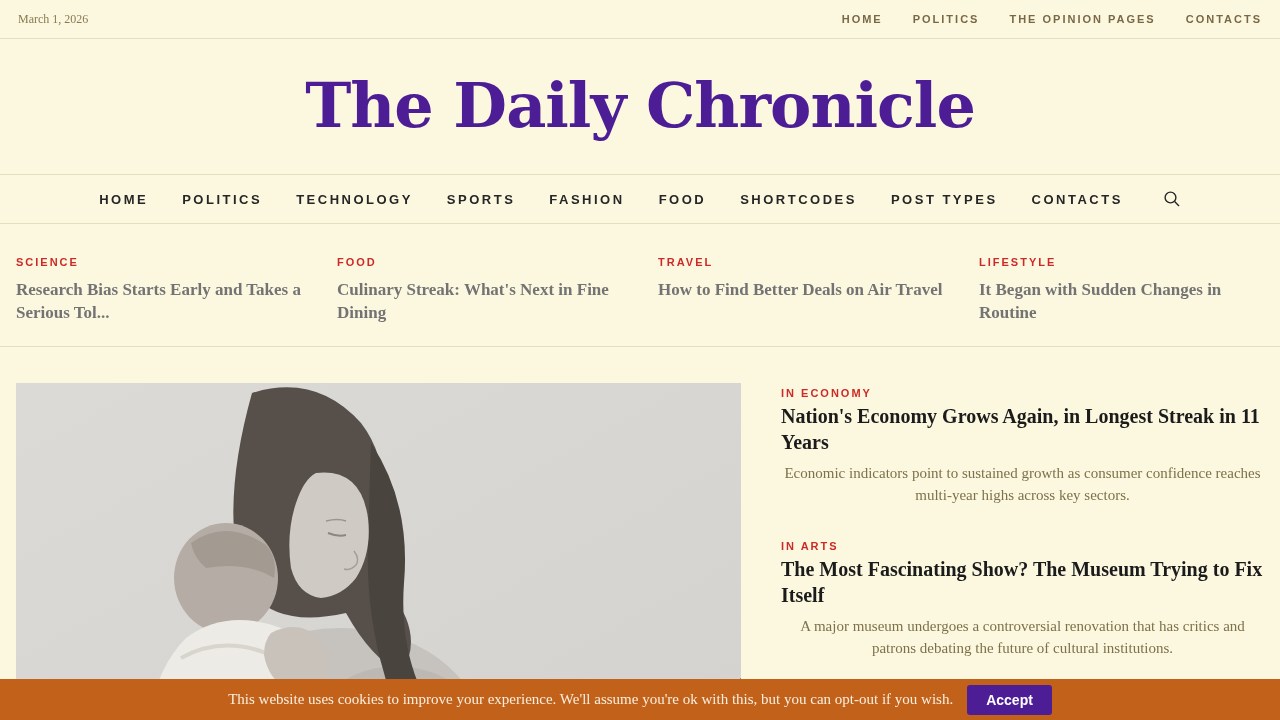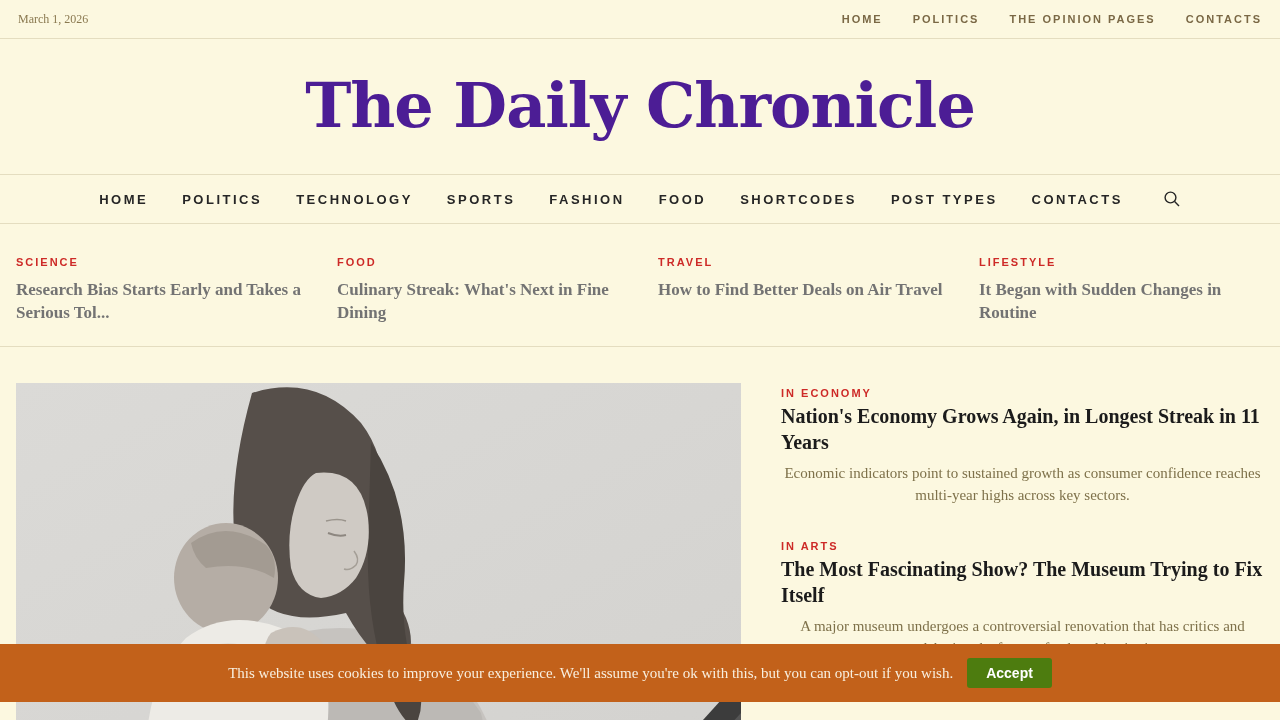--- a/index.html
+++ b/index.html
@@ -122,34 +122,34 @@
     font-size:15px;
     line-height:1.45;
     color:#7e714a;
     margin-top:8px;
     text-align:center;
   }
 
   
   .cookie-banner {
     position:absolute;
-    left:0; right:0; bottom:18px;
-    height:58px;
+    left:0; right:0; bottom:0;
+    height:41px;
     background:#c2611a;
     display:flex; align-items:center; justify-content:center;
     gap:14px;
     z-index:10;
   }
   .cookie-msg {
     font-family:"Liberation Serif", serif;
     font-size:15px;
     color:#f8efdf;
   }
   .accept-btn {
-    background:#4d7c0f;
+    background:#4c1d95;
     color:#ffffff;
     font-family:"Liberation Sans", sans-serif;
     font-weight:bold;
     font-size:14px;
     border:none;
     border-radius:3px;
     padding:7px 19px;
     cursor:pointer;
   }
 </style>

